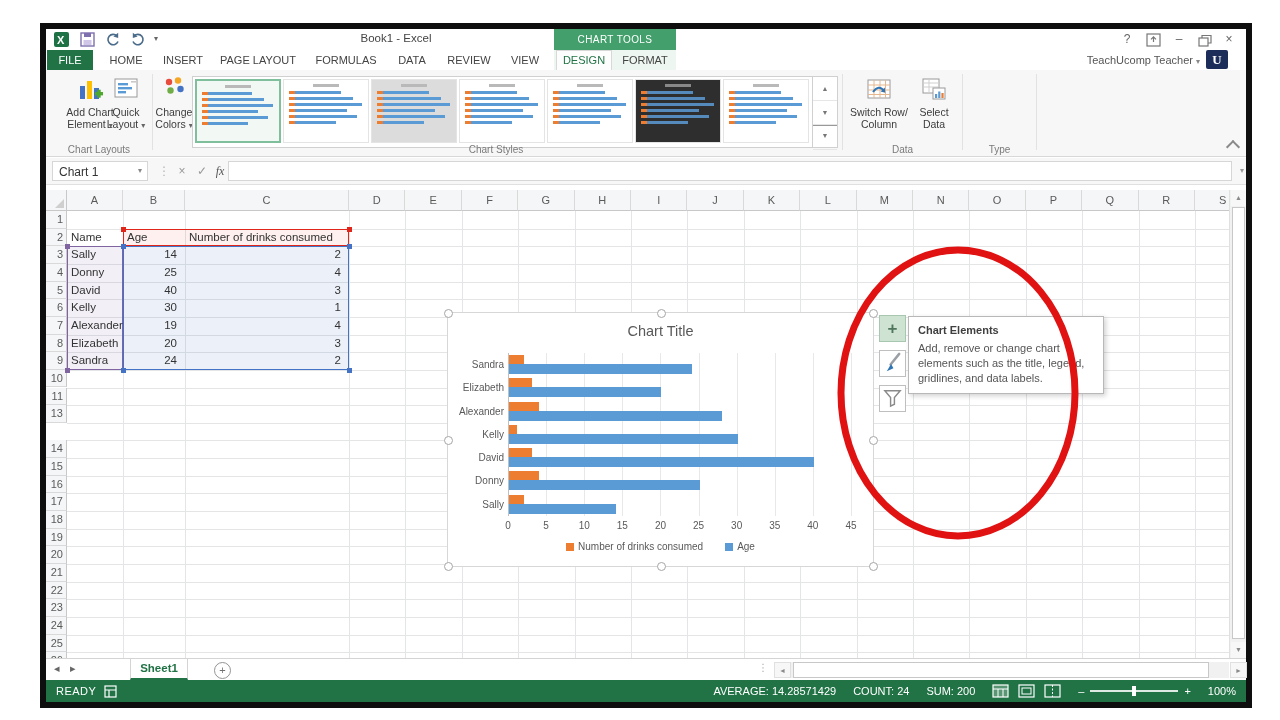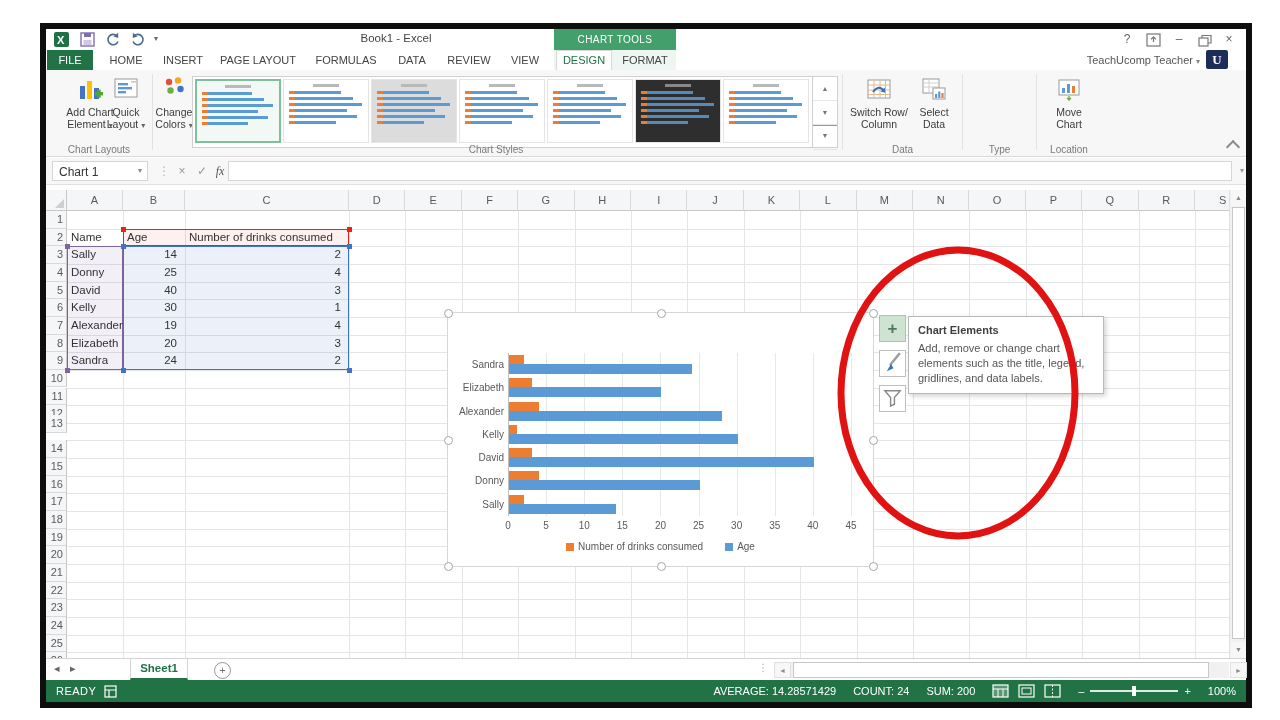--- a/index.html
+++ b/index.html
@@ -429,33 +429,20 @@
       </div>
       <div class="glabel">Data</div>
     </div>
     <div class="rdiv" style="left:916px"></div>
 
     <div class="rgroup" style="left:918px;width:71px">
       <div class="glabel">Type</div>
     </div>
     <div class="rdiv" style="left:990px"></div>
 
-    <div class="rgroup" style="left:992px;width:62px">
-      <div class="bigbtn" style="left:4px;width:54px">
-        <svg width="26" height="26" viewBox="0 0 26 26">
-            <rect x="3" y="4" width="20" height="15" fill="#fff" stroke="#9a9a9a"></rect>
-            <rect x="6" y="12" width="3" height="5" fill="#5B9BD5"></rect>
-            <rect x="11" y="8" width="3" height="9" fill="#5B9BD5"></rect>
-            <rect x="16" y="10" width="3" height="7" fill="#ED7D31"></rect>
-            <path d="M13 20 L13 24 M11 22 L13 24 L15 22" stroke="#70AD47" stroke-width="1.4" fill="none"></path>
-          </svg>
-        <span class="bb-label">Move Chart</span>
-      </div>
-      <div class="glabel">Location</div>
-    </div>
     <div class="collapse-chevron"></div>
   </div>
 
   <div class="fbar">
     <div class="namebox">Chart 1</div>
     <span class="nb-caret">▾</span>
     <span class="fb-glyph" style="left:108px;color:#b5b5b5">⋮</span>
     <span class="fb-glyph" style="left:126px">×</span>
     <span class="fb-glyph" style="left:146px">✓</span>
     <span class="fb-glyph" style="left:164px;font-style:italic;font-family:'Liberation Serif',serif;color:#555">fx</span>
@@ -522,21 +509,21 @@
         <div class="rownum" style="top: 123.55px; height: 17.65px; line-height: 17.65px;">8</div>
         <div class="hline" style="top: 141.2px; width: 1162px;"></div>
         <div class="rownum" style="top: 141.2px; height: 17.65px; line-height: 17.65px;">9</div>
         <div class="hline" style="top: 158.85px; width: 1162px;"></div>
         <div class="rownum" style="top: 158.85px; height: 17.65px; line-height: 17.65px;">10</div>
         <div class="hline" style="top: 176.5px; width: 1162px;"></div>
         <div class="rownum" style="top: 176.5px; height: 17.65px; line-height: 17.65px;">11</div>
         <div class="hline" style="top: 194.15px; width: 1162px;"></div>
         <div class="rownum" style="top: 194.15px; height: 17.65px; line-height: 17.65px;">12</div>
         <div class="hline" style="top: 211.8px; width: 1162px;"></div>
-        <div class="rownum" style="top: 204px; height: 17.65px; line-height: 17.65px;">13</div>
+        <div class="rownum" style="top: 194px; height: 17.65px; line-height: 17.65px;">13</div>
         <div class="hline" style="top: 229.45px; width: 1162px;"></div>
         <div class="rownum" style="top: 229.45px; height: 17.65px; line-height: 17.65px;">14</div>
         <div class="hline" style="top: 247.1px; width: 1162px;"></div>
         <div class="rownum" style="top: 247.1px; height: 17.65px; line-height: 17.65px;">15</div>
         <div class="hline" style="top: 264.75px; width: 1162px;"></div>
         <div class="rownum" style="top: 264.75px; height: 17.65px; line-height: 17.65px;">16</div>
         <div class="hline" style="top: 282.4px; width: 1162px;"></div>
         <div class="rownum" style="top: 282.4px; height: 17.65px; line-height: 17.65px;">17</div>
         <div class="hline" style="top: 300.05px; width: 1162px;"></div>
         <div class="rownum" style="top: 300.05px; height: 17.65px; line-height: 17.65px;">18</div>
@@ -601,20 +588,21 @@
       </div>
   </div>
 
   <div class="vscroll">
     <div class="sb-btn" style="top:0">▲</div>
     <div class="vthumb"></div>
     <div class="sb-btn" style="top:452px">▼</div>
   </div>
 
   <div class="chart" id="chart">
+    <div class="ch-title">Chart Title</div>
   <div class="ch-gline" style="left: 60px; background: rgb(191, 191, 191);"></div>
       <div class="ch-tick" style="left: 45px;">0</div>
       <div class="ch-gline" style="left: 98.1111px; background: rgb(232, 232, 232);"></div>
       <div class="ch-tick" style="left: 83.1111px;">5</div>
       <div class="ch-gline" style="left: 136.222px; background: rgb(232, 232, 232);"></div>
       <div class="ch-tick" style="left: 121.222px;">10</div>
       <div class="ch-gline" style="left: 174.333px; background: rgb(232, 232, 232);"></div>
       <div class="ch-tick" style="left: 159.333px;">15</div>
       <div class="ch-gline" style="left: 212.444px; background: rgb(232, 232, 232);"></div>
       <div class="ch-tick" style="left: 197.444px;">20</div>

